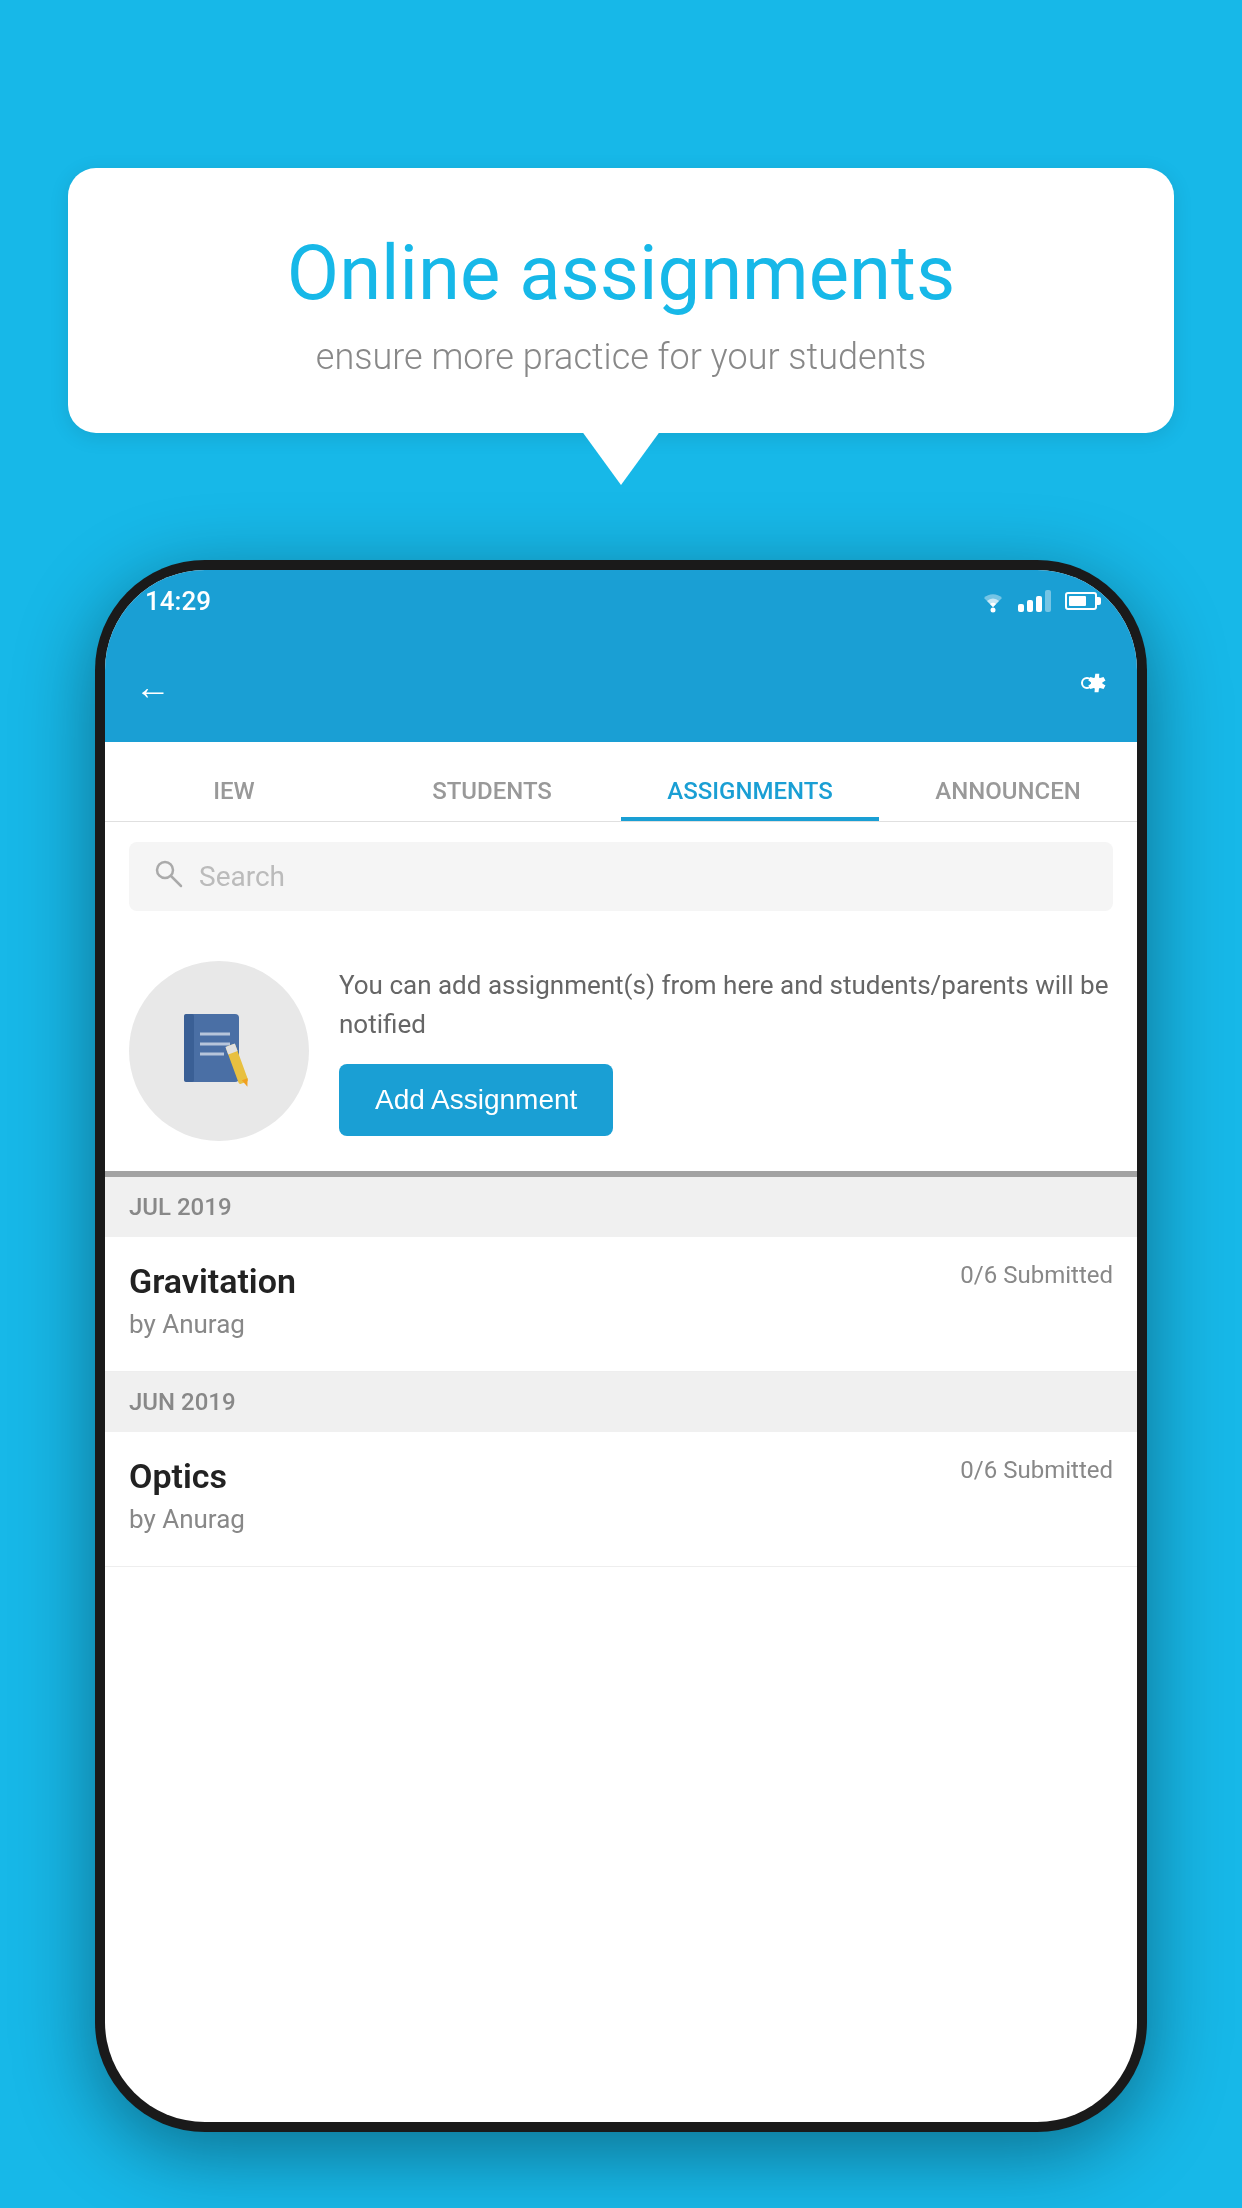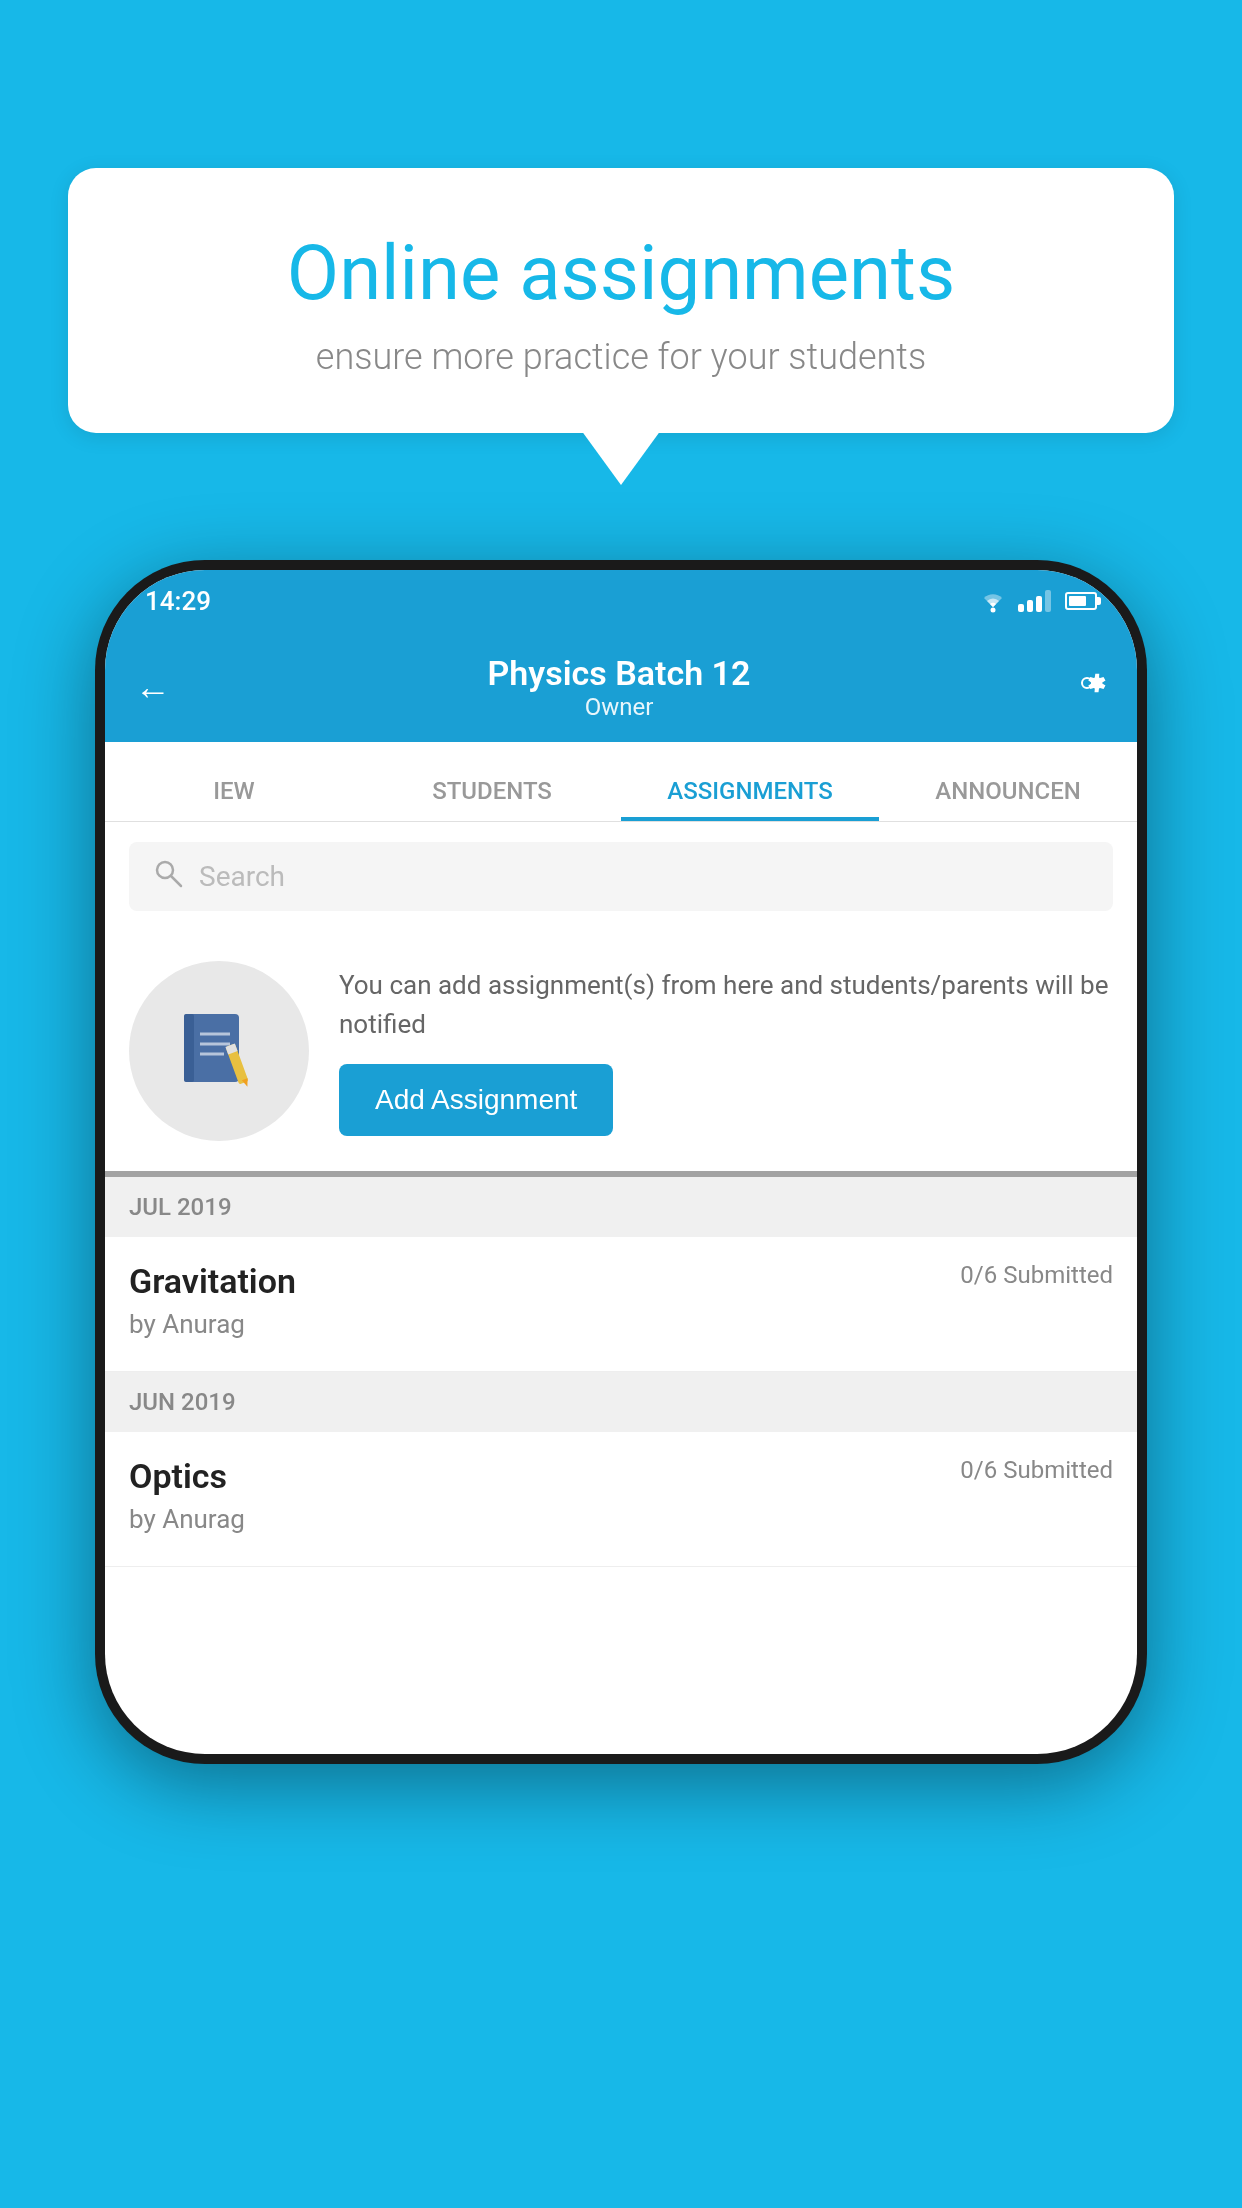--- a/index.html
+++ b/index.html
@@ -56,21 +56,21 @@
       text-align: center;
       font-weight: 300;
     }
 
     
     .phone-frame {
       position: absolute;
       top: 560px;
       left: 95px;
       width: 1052px;
-      height: 1204px;
+      height: 1572px;
       background: #1a1a1a;
       border-radius: 110px;
       box-shadow: 0 20px 80px rgba(0,0,0,0.4);
       overflow: hidden;
     }
 
     
     .phone-screen {
       position: absolute;
       top: 10px;
@@ -415,24 +415,20 @@
         </div>
 
         <div class="battery-icon">
           <div class="battery-fill"></div>
         </div>
       </div>
     </div>
 
     <div class="app-header">
       <div class="header-back">←</div>
-      <div class="header-title-area">
-        <div class="header-title">Physics Batch 12</div>
-        <div class="header-subtitle">Owner</div>
-      </div>
       <div class="header-settings">
         <svg width="40" height="40" viewBox="0 0 40 40" fill="white">
           <path d="M20 14a6 6 0 1 0 0 12A6 6 0 0 0 20 14zm0 10a4 4 0 1 1 0-8 4 4 0 0 1 0 8z"></path>
           <path d="M38.5 22.5l-3.2-1.9a16 16 0 0 0 0-1.2l3.2-1.9-2-3.5-3.5 1a14.9 14.9 0 0 0-1-.6l.3-3.6h-4l-.5 3.6a13.7 13.7 0 0 0-1 .6l-3.5-1-2 3.5 3.2 1.9a13.7 13.7 0 0 0 0 1.2l-3.2 1.9 2 3.5 3.5-1 1 .6-.3 3.6h4l.5-3.6 1-.6 3.5 1z"></path>
         </svg>
       </div>
     </div>
 
     <div class="tabs-bar">
       <div class="tab-item">IEW</div>

